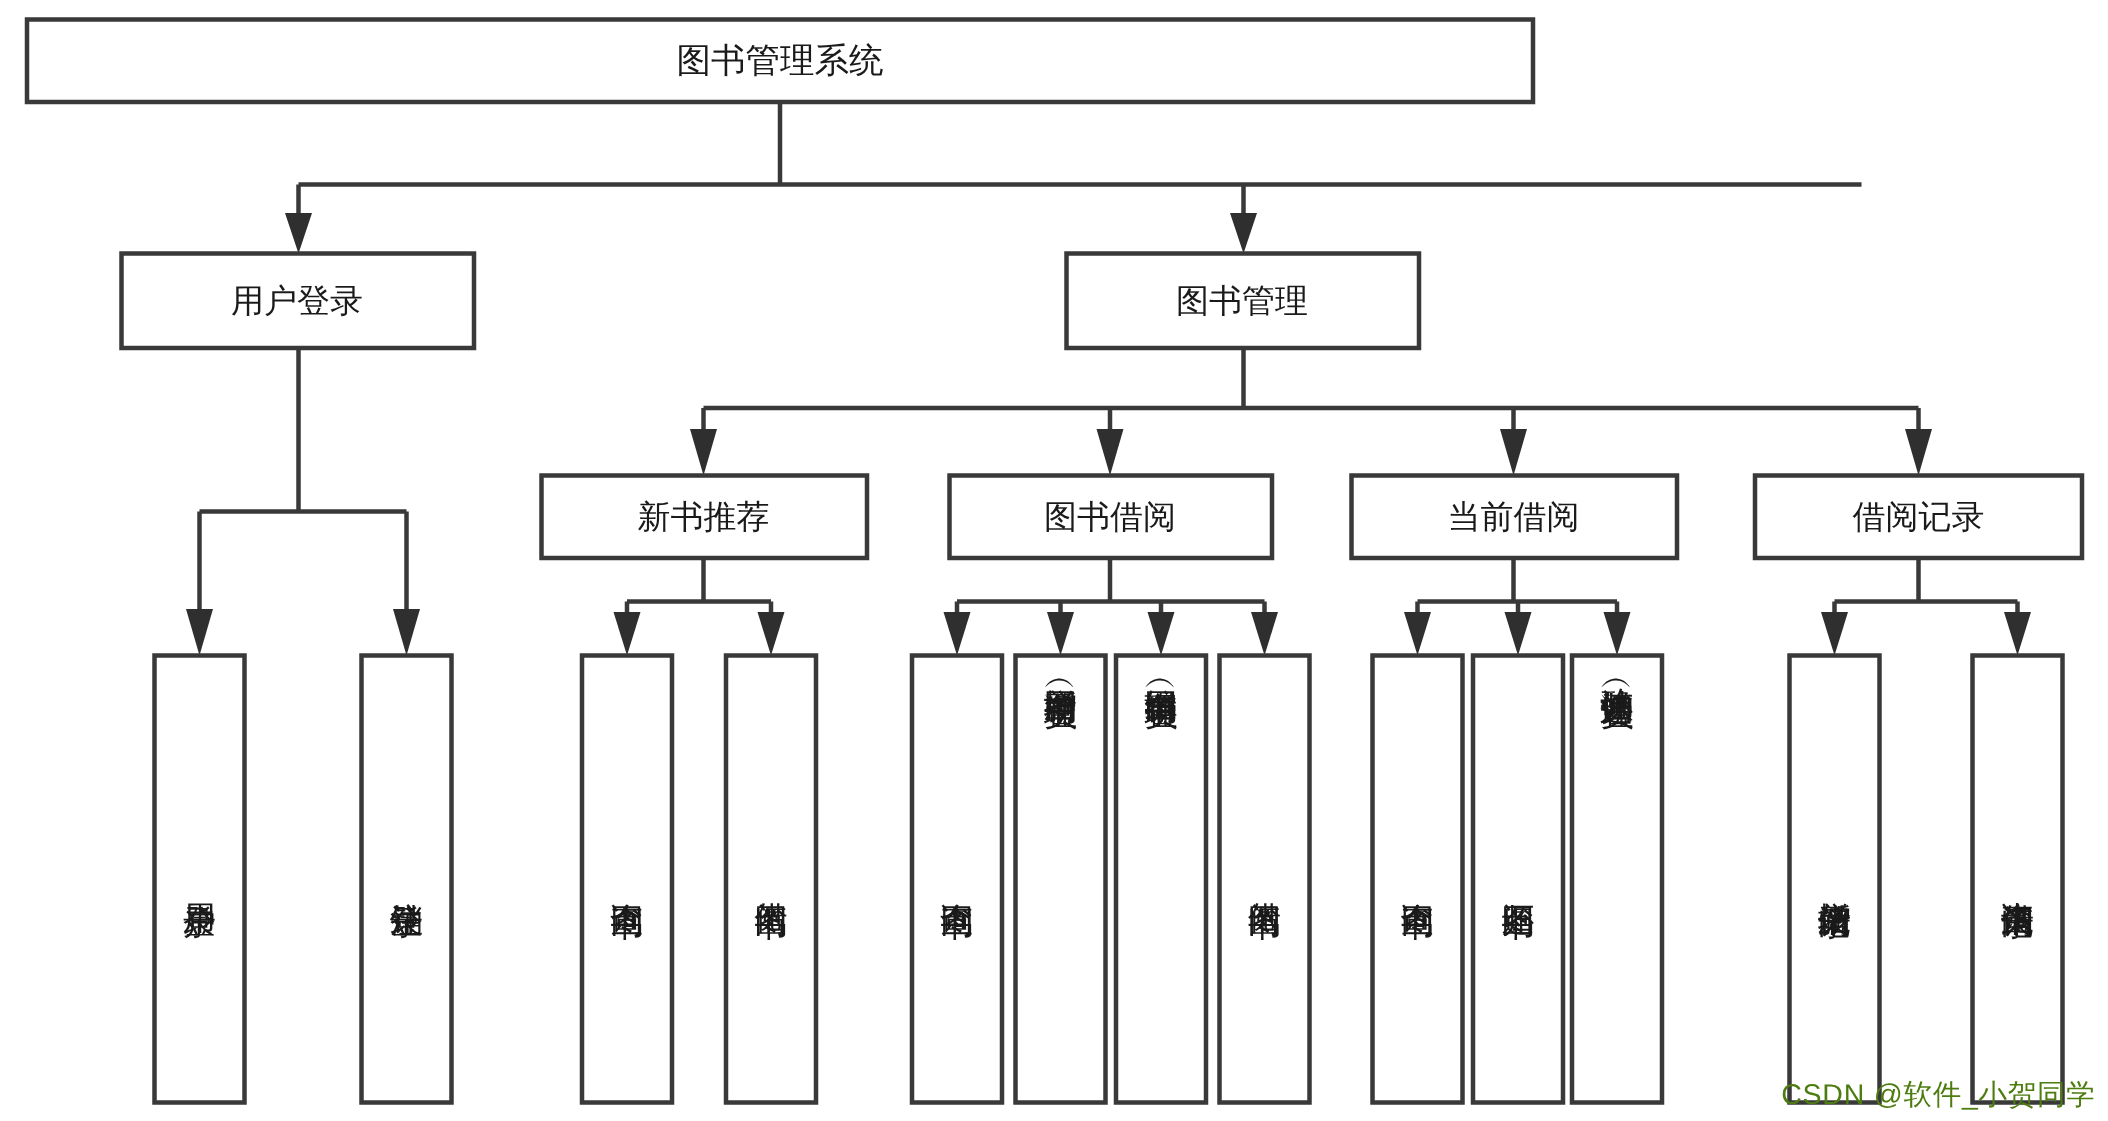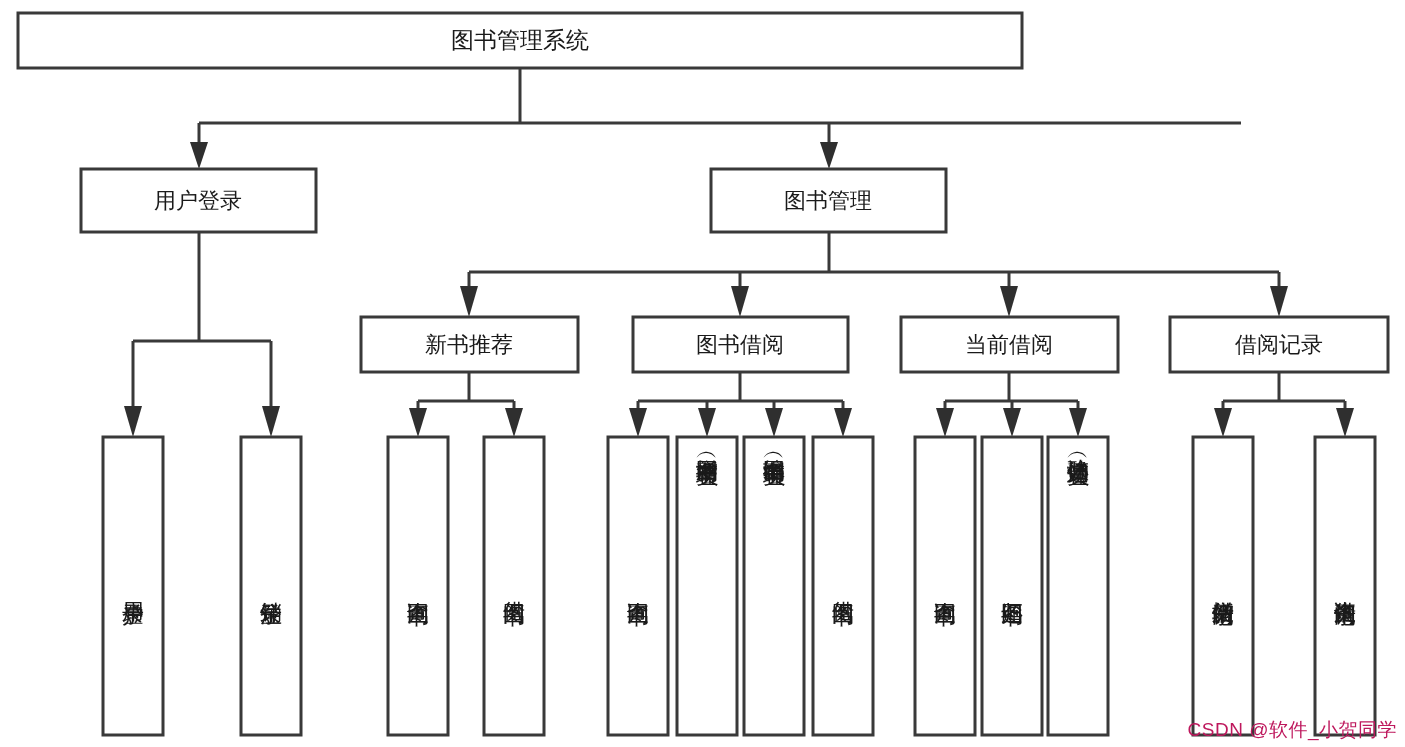--- a/index.html
+++ b/index.html
@@ -69,21 +69,21 @@
     text-align: center;
     white-space: nowrap;
     pointer-events: none;
   }
   .watermark {
     position: absolute;
     right: 8px;
     bottom: 4px;
     font-family: "Liberation Sans", "DejaVu Sans", sans-serif;
     font-size: 19px;
-    color: #be185d;
+    color: #4d7c0f;
     white-space: nowrap;
     letter-spacing: 0.5px;
   }
 </style>
 </head>
 <body>
 
 <div id="diagram-root">
 
   <svg class="diagram-canvas" viewBox="0 0 1405 747" xmlns="http://www.w3.org/2000/svg">

